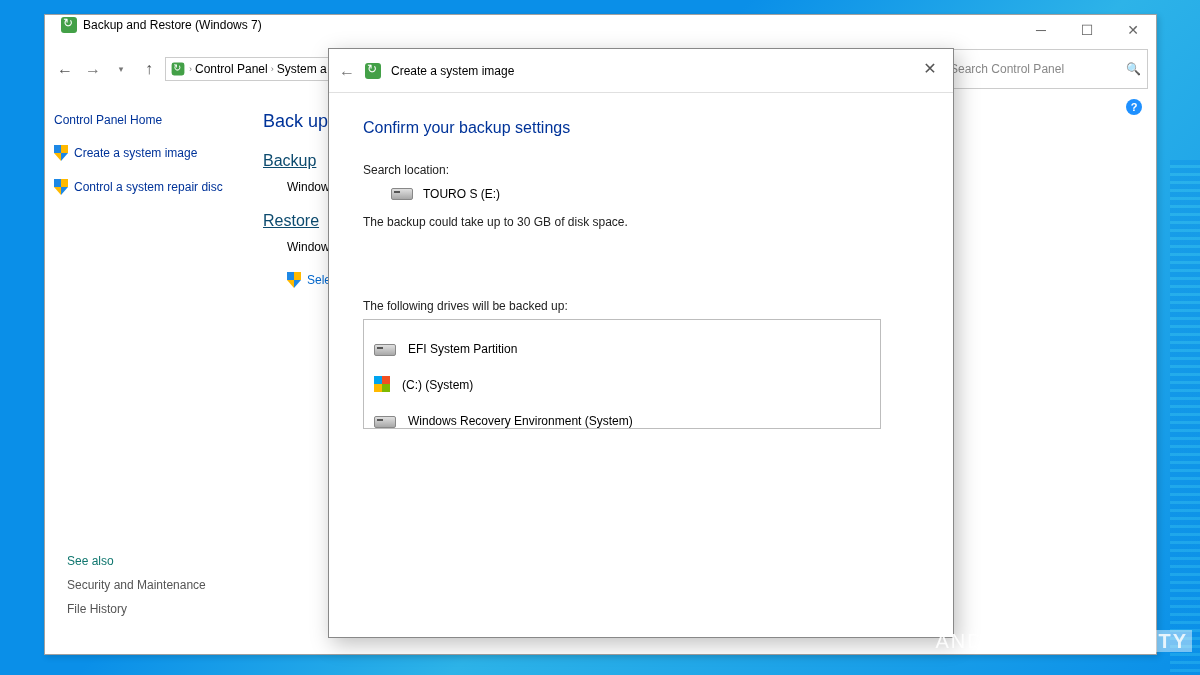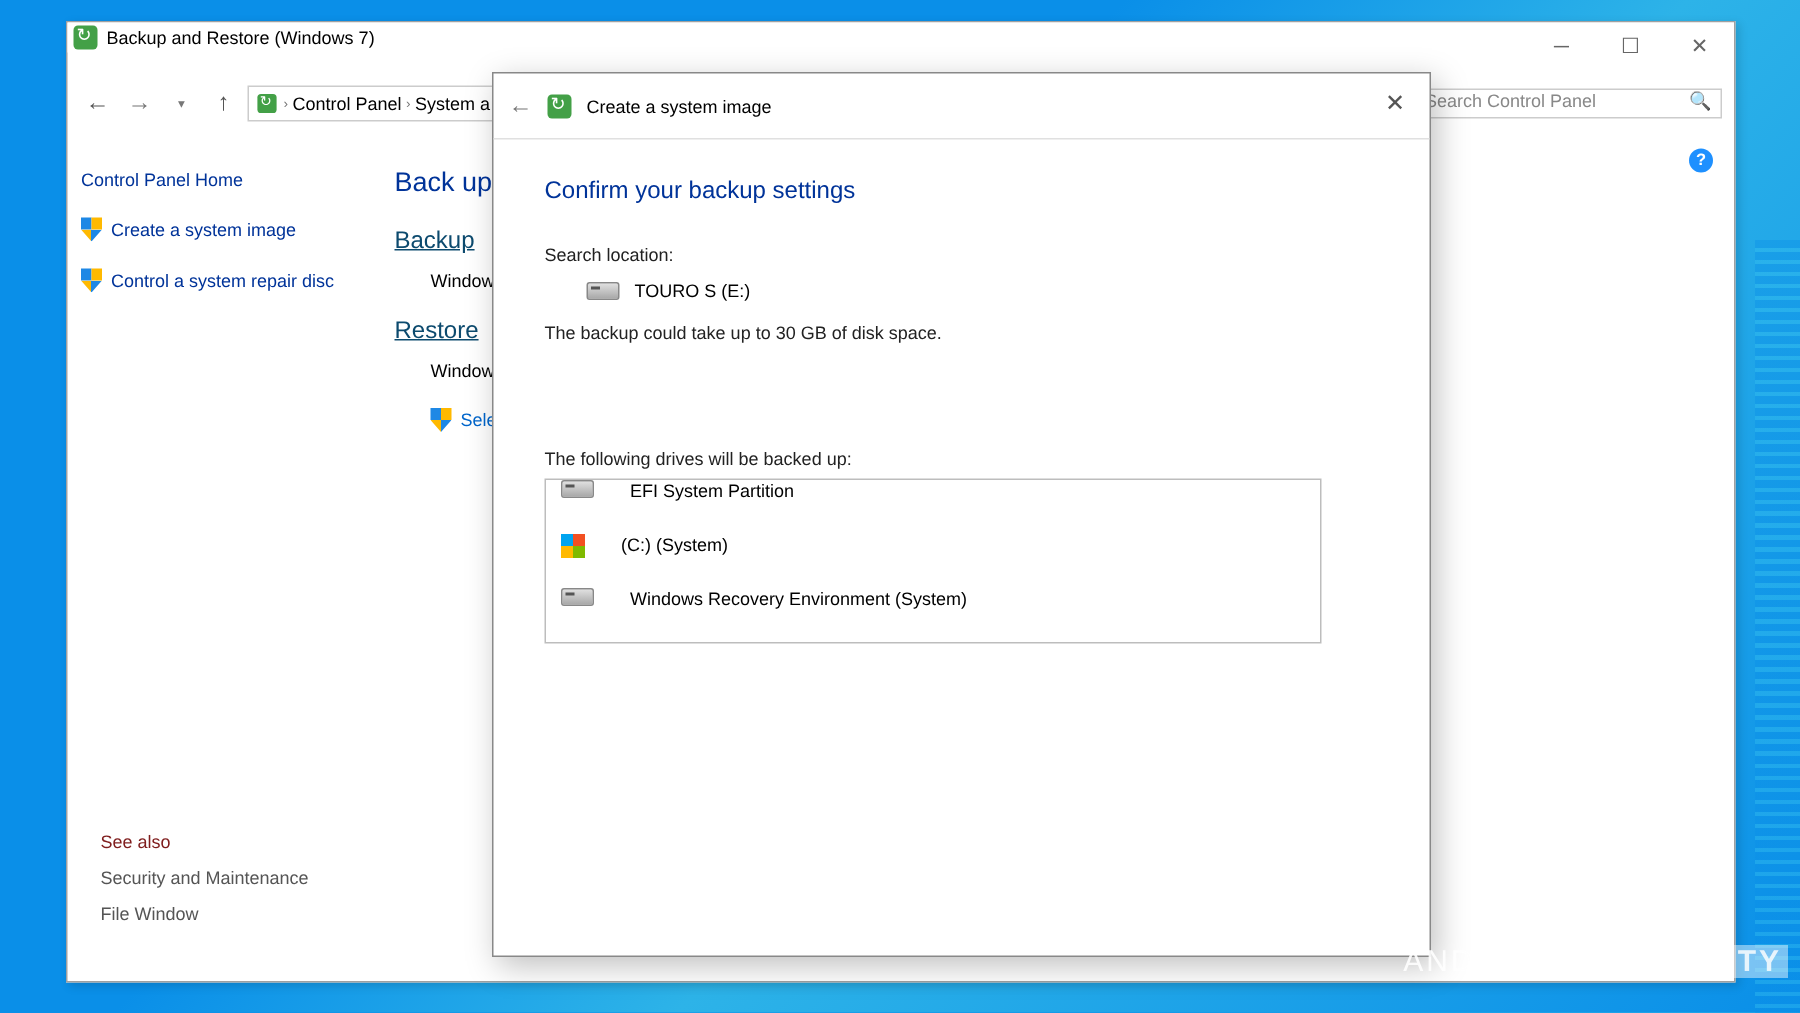--- a/index.html
+++ b/index.html
@@ -4,45 +4,45 @@
   <style>
     * { margin:0; padding:0; box-sizing:border-box; }
     html,body { width:1200px; height:675px; font-family:"Segoe UI",Arial,sans-serif; font-size:12px; overflow:hidden; }
     body { background:linear-gradient(135deg,#0a8fe8 0%,#0a8fe8 40%,#2db3e8 60%,#0a8fe8 100%); }
     .desk-stripes { position:absolute; right:0; top:160px; width:30px; height:640px;
       background:repeating-linear-gradient(0deg,#33bff0 0 3px,#0a8fe8 3px 8px); opacity:.4; }
 
     
     .win-main { position:absolute; left:44px; top:14px; width:1113px; height:641px; background:#fff;
       border:1px solid #a0a0a0; box-shadow:2px 2px 6px rgba(0,0,0,.15); }
-    .titlebar { height:20px; display:flex; align-items:center; padding-left:4px; background:#fff; }
+    .titlebar { height:20px; display:flex; align-items:center; padding-left:16px; background:#fff; }
     .titlebar .title { font-size:12px; color:#000; }
     .winctl { position:absolute; right:0; top:0; display:flex; }
     .winctl div { width:46px; height:30px; display:flex; align-items:center; justify-content:center;
       color:#666; font-size:14px; }
 
     
     .explorer-bar { position:absolute; left:0; top:34px; right:0; height:40px; display:flex; align-items:center;
       padding:0 8px; gap:4px; }
     .nav-btn { width:24px; height:24px; display:flex; align-items:center; justify-content:center; color:#777;
       font-size:16px; }
     .nav-btn.enabled { color:#555; }
     .breadcrumb { flex:1; height:24px; border:1px solid #ccc; display:flex; align-items:center; padding:0 4px;
       font-size:12px; gap:3px; }
     .breadcrumb .sep { color:#777; font-size:9px; }
-    .searchbox { width:205px; height:20px; border:1px solid #ccc; display:flex; 
+    .searchbox { width:205px; height:40px; border:1px solid #ccc; display:flex; align-items:center;
       justify-content:space-between; padding:0 6px; color:#888; font-size:12px; }
 
     
     .cp-body { position:absolute; left:0; top:74px; right:0; bottom:0; display:flex; }
     .sidebar { width:218px; padding:24px 16px 0 9px; font-size:12px; }
     .sidebar .home { color:#003399; cursor:pointer; }
     .sidebar .task { display:flex; align-items:center; gap:6px; color:#003399; margin-top:18px; cursor:pointer; }
     .sidebar .seealso { position:absolute; bottom:28px; left:22px; color:#555; }
-    .sidebar .seealso .hdr { color:#7f1d1d; margin-bottom:10px; }
+    .sidebar .seealso .hdr { color:#0f766e; margin-bottom:10px; }
     .sidebar .seealso div { margin-bottom:10px; }
 
     .mainpane { flex:1; padding:22px 0 0 0; }
     .mainpane h1 { color:#003399; font-weight:normal; font-size:18px; margin-bottom:20px; }
     .mainpane .section-label { color:#0c4a6e; font-size:16px; display:inline-block;text-decoration:underline; }
     .mainpane hr.sec { border:none; border-top:1px solid #ddd; display:inline-block; width:520px; vertical-align:middle; margin-left:8px; }
     .mainpane .indent { padding-left:24px; margin:10px 0 18px; }
     a.linky { color:#0066cc; text-decoration:none; }
 
     .helpbtn { position:absolute; right:14px; top:84px; width:16px; height:16px; border-radius:50%;
@@ -74,21 +74,21 @@
     .dlg-title .label { font-size:12px; }
     .dlg-close { position:absolute; right:8px; top:10px; font-size:16px; color:#555; width:30px; text-align:center; }
 
     .dlg-body { flex:1; padding:26px 34px 0; }
     .dlg-body h2 { color:#003399; font-weight:normal; font-size:16px; margin-bottom:26px; }
     .dlg-body .lbl { font-size:12px; color:#222; margin-bottom:10px; }
     .dlg-body .loc { display:flex; align-items:center; gap:10px; padding-left:28px; margin-bottom:14px; }
     .dlg-body .note { font-size:12px; color:#222; margin-bottom:70px; }
 
     .drivebox { border:1px solid #bdbdbd; width:518px; }
-    .drivebox .row { display:flex; align-items:flex-start; gap:24px; height:36px; padding:0 10px; }
+    .drivebox .row { display:flex; align-items:flex-end; gap:12px; height:36px; padding:0 10px; }
     .win-icon { width:16px; height:16px;
       background:conic-gradient(#f25022 0 25%,#7fba00 25% 50%,#ffb900 50% 75%,#00a4ef 75% 100%); flex:none; }
 
     .dlg-footer { height:48px; background:#f0f0f0; border-top:1px solid #ddd; display:flex;
       justify-content:flex-end; align-items:center; gap:8px; padding-right:16px; }
     .dlg-footer button { width:88px; height:23px; font-size:12px; background:#e1e1e1; border:1px solid #adadad; }
     .dlg-footer button.primary { border:1px solid #0078d7; outline:1px solid #0078d7; }
 
     .watermark { position:absolute; right:8px; bottom:22px; color:#fff; font-size:20px; font-weight:300;
       letter-spacing:2px; font-family:Arial,sans-serif; opacity:.9; }
@@ -143,21 +143,21 @@
       <div class="task">
         <span class="shield">
             <span class="bot"></span>
           </span>
         <span>Control a system repair disc</span>
       </div>
 
       <div class="seealso">
         <div class="hdr">See also</div>
         <div>Security and Maintenance</div>
-        <div>File Window</div>
+        <div>File History</div>
       </div>
     </div>
 
     <div class="mainpane">
       <h1>Back up o</h1>
 
       <span class="section-label">Backup</span>
       <hr class="sec">
       <div class="indent">Window</div>
 

